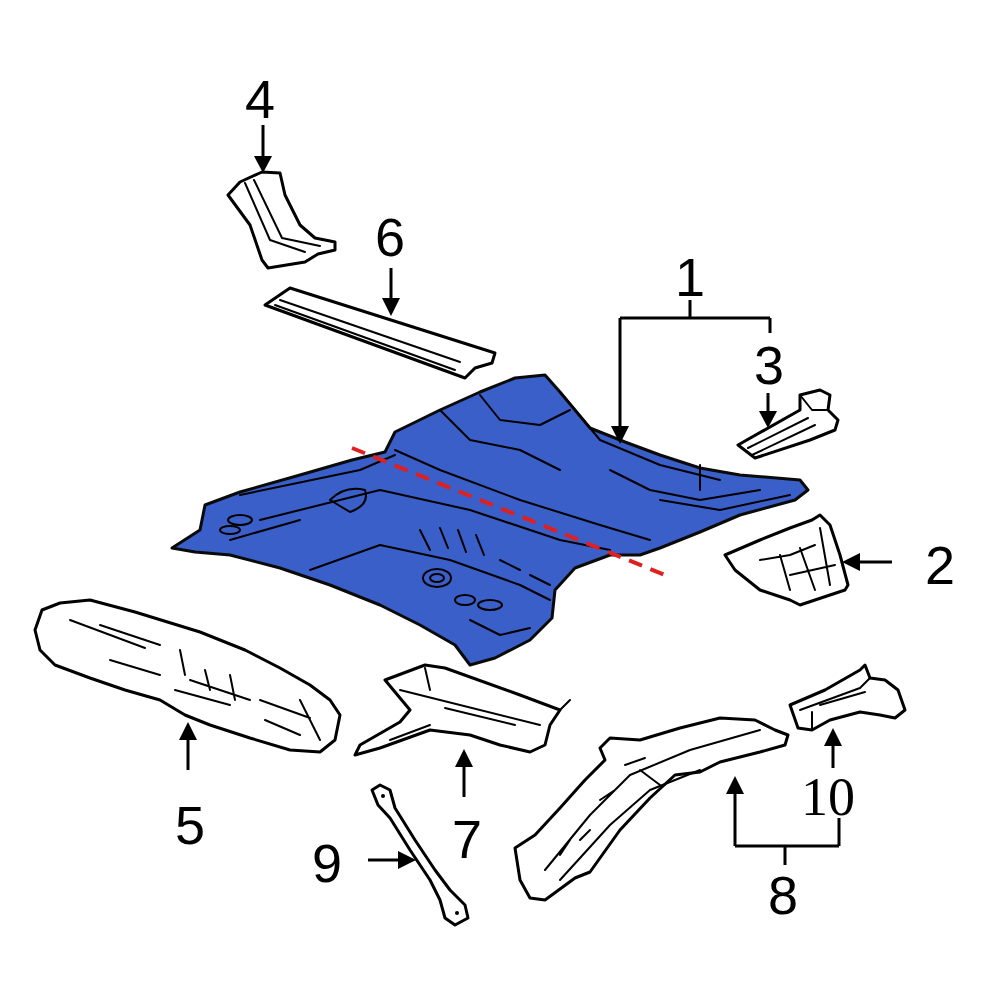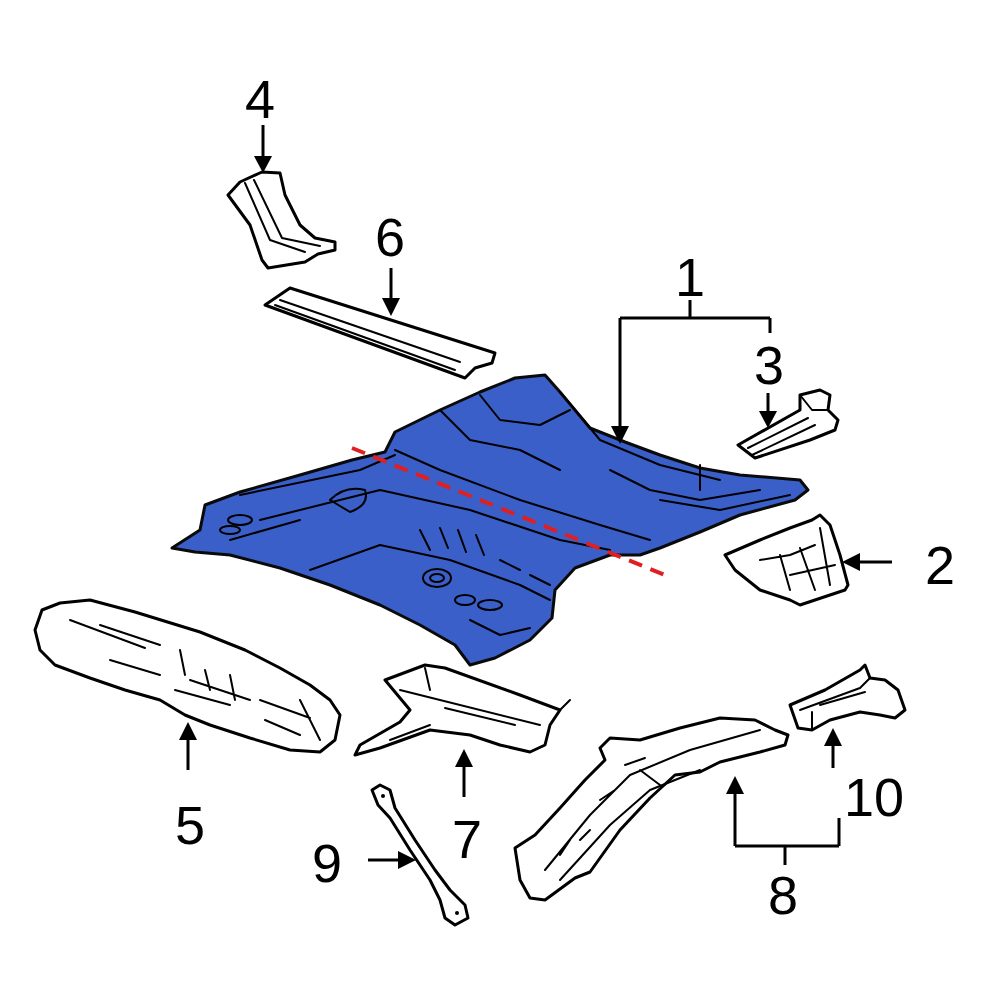--- a/index.html
+++ b/index.html
@@ -131,14 +131,14 @@
 </svg>
 
 <div class="label" style="left:245px; top:72px;">4</div>
 <div class="label" style="left:375px; top:210px;">6</div>
 <div class="label" style="left:675px; top:250px;">1</div>
 <div class="label" style="left:754px; top:338px;">3</div>
 <div class="label" style="left:925px; top:538px;">2</div>
 <div class="label" style="left:175px; top:798px;">5</div>
 <div class="label" style="left:452px; top:812px;">7</div>
 <div class="label" style="left:312px; top:836px;">9</div>
-<div class="label" style="left:844px; top:770px;">10</div>
+<div class="label" style="left:801px; top:770px;font-family:Liberation Serif, serif;">10</div>
 <div class="label" style="left:768px; top:868px;">8</div>
 
 </body></html>

